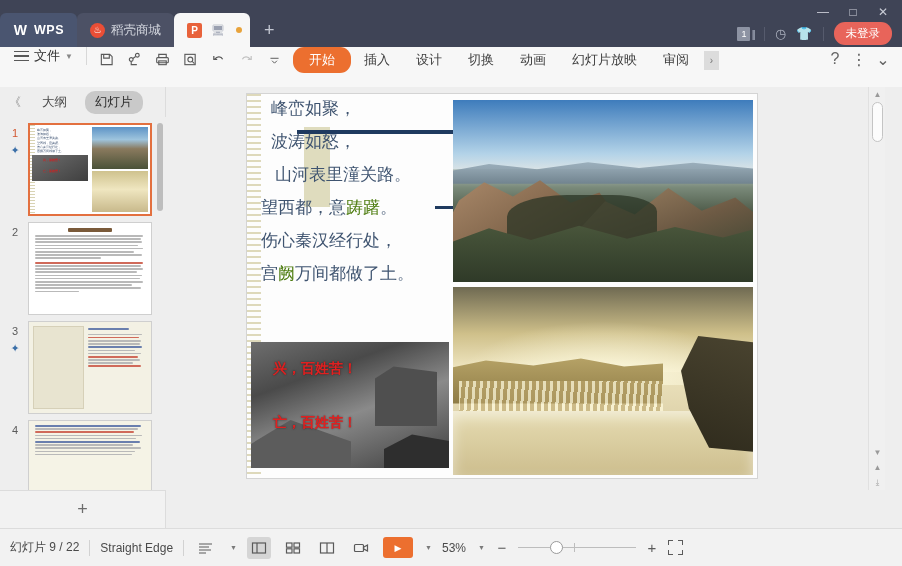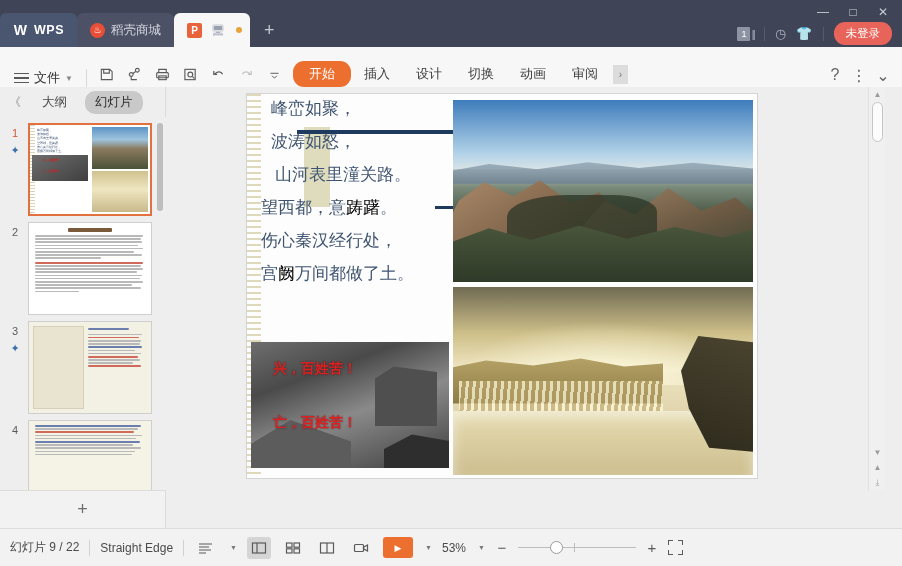--- a/index.html
+++ b/index.html
@@ -68,21 +68,21 @@
   .tb-sep { width: 1px; height: 14px; background: #565b6d; }
   .tb-icon { color: #a8adbb; font-size: 13px; display: flex; align-items: center; }
   .login-btn {
     background: #e8645a; color: #fff; font-size: 11.5px; border-radius: 11px;
     padding: 4px 12px; white-space: nowrap;
   }
 
   
   .ribbon {
     position: absolute; top: 47px; left: 0; width: 902px; height: 40px;
-    background: #f7f7f7; display: flex; align-items: flex-end; padding: 0 8px;
+    background: #f7f7f7; display: flex; align-items: flex-start; padding: 0 8px;
   }
   .file-menu { display: flex; align-items: center; gap: 5px; padding: 0 6px; }
   .hamburger { display: inline-flex; flex-direction: column; gap: 3px; }
   .hamburger i { display: block; width: 15px; height: 1.5px; background: #595959; }
   .file-label { font-size: 13px; color: #333; }
   .caret { font-size: 8px; color: #888; }
   .rb-sep { width: 1px; height: 18px; background: #d8d8d8; margin: 0 7px; }
   .qat { display: flex; align-items: center; gap: 3px; }
   .qicon {
     width: 25px; height: 25px; display: flex; align-items: center;
@@ -200,21 +200,21 @@
     background: #1f3a5f;
   }
   .pline {
     position: relative; font-family: "DejaVu Serif", "Liberation Serif", serif;
     font-size: 17px; color: #3f5470; line-height: 1; padding-left: 8px;
     margin-bottom: 16px; white-space: nowrap; z-index: 2;
   }
   .pline.ind { padding-left: 14px; }
   .pline.ind2 { padding-left: 18px; }
   .pline.flat { padding-left: 4px; }
-  .red-ch { color: #000000; }
+  .red-ch { color: #4d7c0f; }
   .gray-img {
     position: absolute; left: 4px; top: 248px; width: 198px; height: 126px;
     background:
       linear-gradient(160deg, #6e6e6e 0%, #4a4a4a 28%, #8a8a8a 55%, #3d3d3d 100%);
     overflow: hidden;
   }
   .gi-shape1 {
     position: absolute; right: 12px; top: 18px; width: 62px; height: 66px;
     background: #4f4f4f; clip-path: polygon(0 28%,30% 10%,100% 18%,100% 100%,0 100%);
   }
@@ -468,20 +468,21 @@
       </svg>
     </div>
   </div>
 
   <div class="rb-tabs">
     <div class="rb-tab sel">开始</div>
     <div class="rb-tab">插入</div>
     <div class="rb-tab">设计</div>
     <div class="rb-tab">切换</div>
     <div class="rb-tab">动画</div>
+    <div class="rb-tab">幻灯片放映</div>
     <div class="rb-tab">审阅</div>
     <div class="rb-more">›</div>
   </div>
 
   <div class="rb-right">
     <div class="rb-ic">?</div>
     <div class="rb-ic">⋮</div>
     <div class="rb-ic">⌄</div>
   </div>
 </div>

